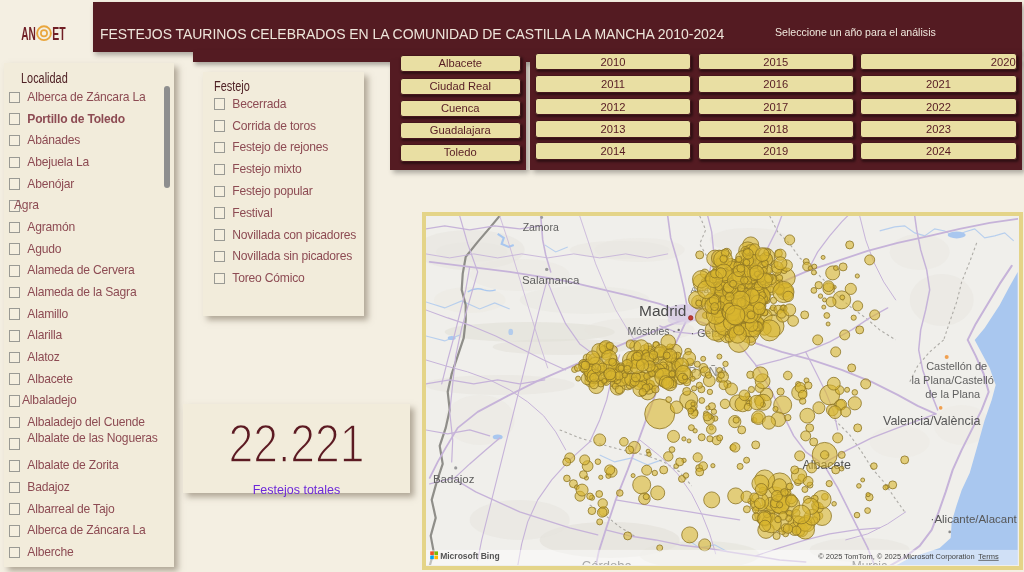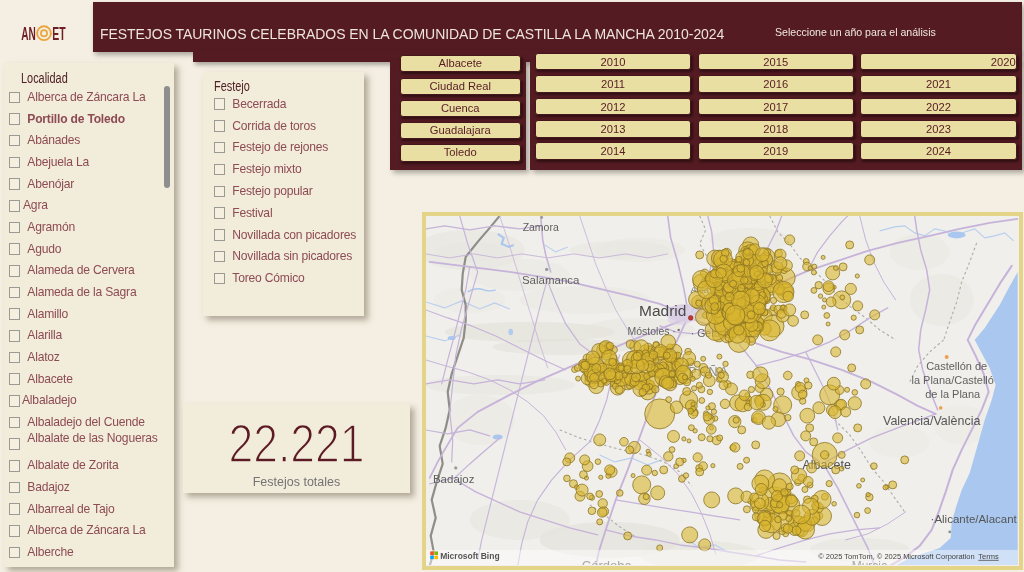--- a/index.html
+++ b/index.html
@@ -67,21 +67,21 @@
     <div class="item" style="left:27.3px; top:90.0px;">Alberca de Záncara La</div>
     <div class="cb" style="left:8.9px; top:113.3px;"></div>
     <div class="item" style="left:27.3px; top:111.7px;font-weight:bold;">Portillo de Toledo</div>
     <div class="cb" style="left:8.9px; top:134.9px;"></div>
     <div class="item" style="left:27.3px; top:133.3px;">Abánades</div>
     <div class="cb" style="left:8.9px; top:156.6px;"></div>
     <div class="item" style="left:27.3px; top:155.0px;">Abejuela La</div>
     <div class="cb" style="left:8.9px; top:178.3px;"></div>
     <div class="item" style="left:27.3px; top:176.7px;">Abenójar</div>
     <div class="cb" style="left:8.9px; top:200.0px;"></div>
-    <div class="item" style="left:23px; top:198.3px;text-align:center;">Agra</div>
+    <div class="item" style="left:14px; top:198.3px;text-align:center;">Agra</div>
     <div class="cb" style="left:8.9px; top:221.6px;"></div>
     <div class="item" style="left:27.3px; top:220.0px;">Agramón</div>
     <div class="cb" style="left:8.9px; top:243.3px;"></div>
     <div class="item" style="left:27.3px; top:241.7px;">Agudo</div>
     <div class="cb" style="left:8.9px; top:265.0px;"></div>
     <div class="item" style="left:27.3px; top:263.4px;">Alameda de Cervera</div>
     <div class="cb" style="left:8.9px; top:286.6px;"></div>
     <div class="item" style="left:27.3px; top:285.0px;">Alameda de la Sagra</div>
     <div class="cb" style="left:8.9px; top:308.3px;"></div>
     <div class="item" style="left:27.3px; top:306.7px;">Alamillo</div>
@@ -129,21 +129,21 @@
     <div class="cb" style="left:213.9px; top:229.1px;"></div>
     <div class="item" style="left:232.3px; top:227.5px;">Novillada con picadores</div>
     <div class="cb" style="left:213.9px; top:250.9px;"></div>
     <div class="item" style="left:232.3px; top:249.3px;">Novillada sin picadores</div>
     <div class="cb" style="left:213.9px; top:272.7px;"></div>
     <div class="item" style="left:232.3px; top:271.1px;">Toreo Cómico</div>
   </div>
 
 <div class="abs panel" style="left:183px; top:404.4px; width:227px; height:89px; text-align:center;">
   <div style="margin-top:9px; font-size:53px; color:#5c1a22; -webkit-text-stroke:1.6px #f2ecdb; transform:scaleX(0.84); transform-origin:center;">22.221</div>
-  <div style="margin-top:1px; font-size:12.5px; color:#737373;">Festejos totales</div>
+  <div style="margin-top:9px; font-size:12.5px; color:#6d28d9;">Festejos totales</div>
 </div>
 
 <div class="abs" style="left:421.8px; top:211.6px; width:600.8px; height:358.7px; border:4.5px solid #e4d488; background:#f0efeb;">
 <svg id="mapsvg" width="591.8" height="349.7" viewBox="0 0 591.8 349.7">
 <rect x="0" y="0" width="591.8" height="349.7" fill="#f0efeb"></rect>
 <ellipse cx="103.7" cy="115.9" rx="85" ry="10" fill="#e0ded6" opacity="0.55"></ellipse>
 <ellipse cx="136.7" cy="130.9" rx="70" ry="8" fill="#e2e0d8" opacity="0.5"></ellipse>
 <ellipse cx="73.7" cy="168.9" rx="75" ry="10" fill="#e4e2dc" opacity="0.45"></ellipse>
 <ellipse cx="45.7" cy="35.9" rx="36" ry="10" fill="#e8e6df" opacity="0.4"></ellipse>
 <ellipse cx="193.7" cy="33.9" rx="50" ry="9" fill="#e6e4dc" opacity="0.4"></ellipse>

